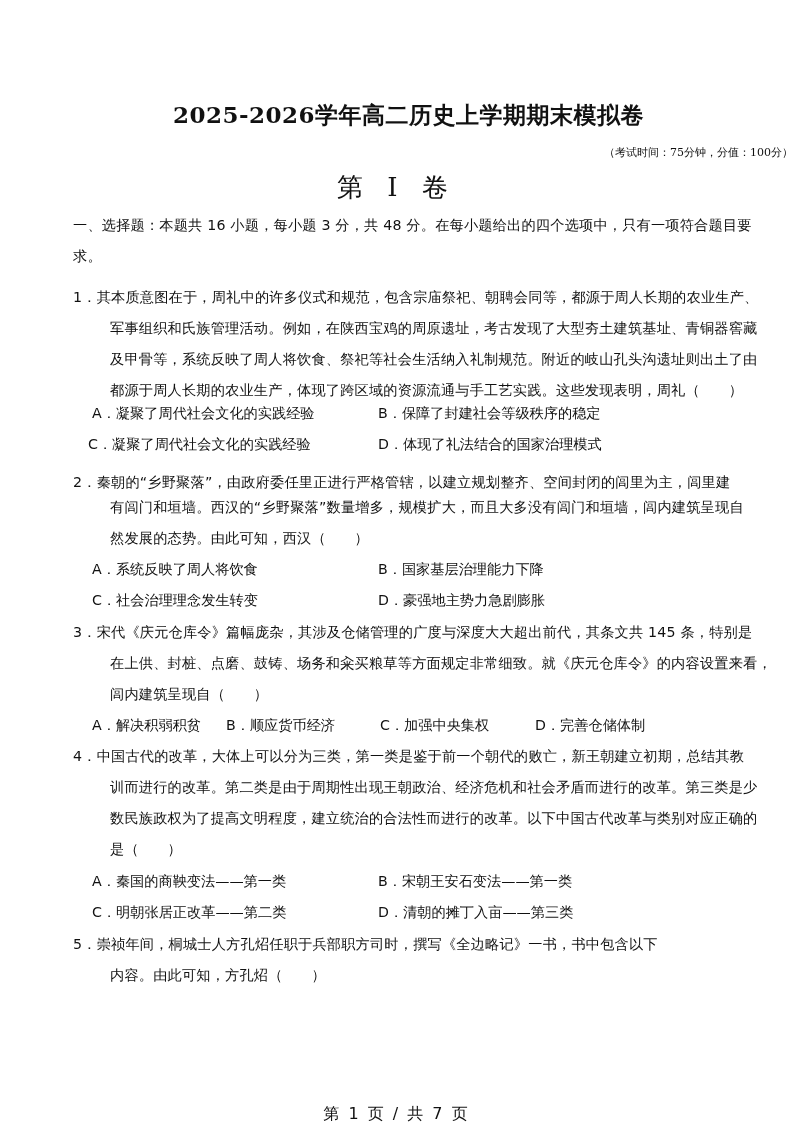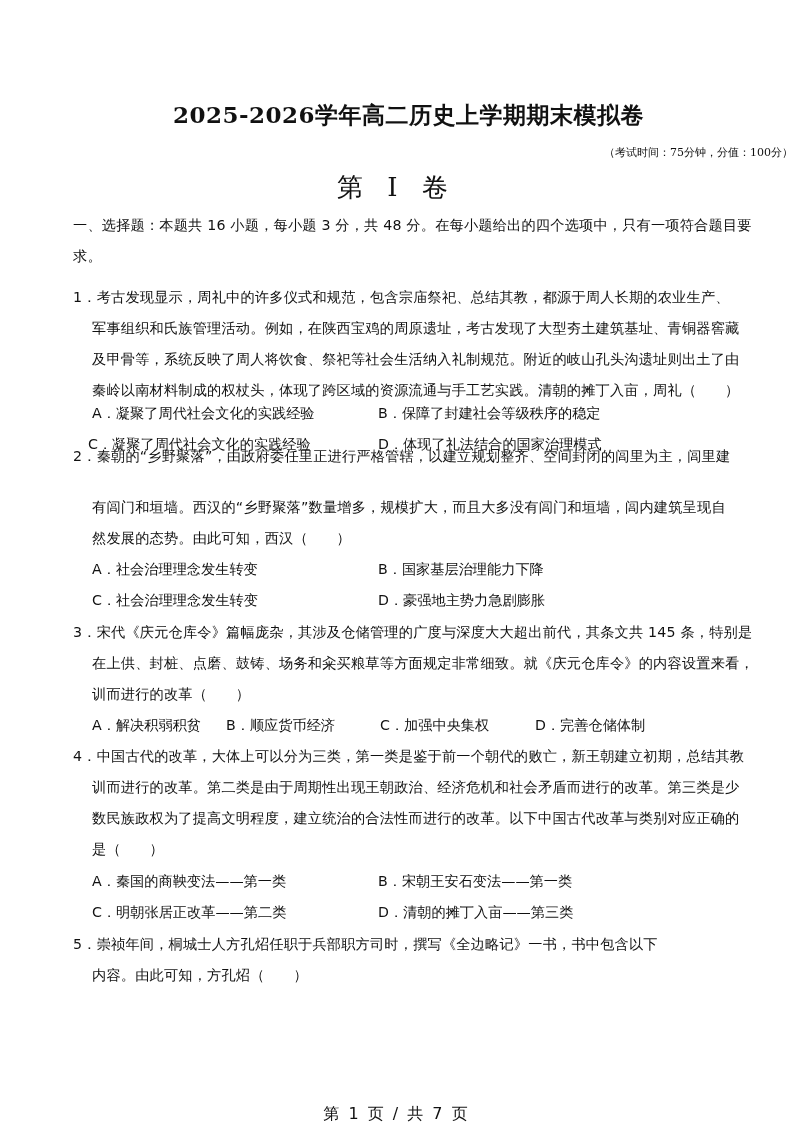--- a/index.html
+++ b/index.html
@@ -22,63 +22,63 @@
     position: absolute; top: 170px; left: 0; width: 793px; text-align: center;
     font-family: "DejaVu Serif", "Liberation Serif", serif;
     font-size: 26px; letter-spacing: 8px;
   }
   .line {
     position: absolute; font-size: 14.2px; line-height: 20px; white-space: nowrap;
     letter-spacing: 0.2px;
   }
   .instr { left: 73px; }
   .qstart { left: 73px; }
-  .qcont { left: 92px; }
+  .qcont { left: 110px; }
   .opt { position: absolute; font-size: 14.2px; line-height: 20px; white-space: nowrap; }
   .footer {
     position: absolute; top: 1104px; left: 0; width: 793px; text-align: center;
     font-size: 16px; letter-spacing: 2px;
   }
 </style>
 </head>
 <body>
 
 <div>
   <div class="title">2025-2026学年高二历史上学期期末模拟卷</div>
   <div class="subtitle">（考试时间：75分钟，分值：100分）</div>
   <div class="volume">第 I 卷</div>
 
   <div class="line instr" style="top:215px">一、选择题：本题共 16 小题，每小题 3 分，共 48 分。在每小题给出的四个选项中，只有一项符合题目要</div>
   <div class="line instr" style="top:246px">求。</div>
 
   <div>
-    <div class="line qstart" style="top:287px"><span>1．</span><span>考古发现显示，周礼中的许多仪式和规范，包含宗庙祭祀、总结其教，都源于周人长期的农业生产、</span></div>
+    <div class="line qstart" style="top:287px"><span>1．</span><span>其本质意图在于，周礼中的许多仪式和规范，包含宗庙祭祀、朝聘会同等，都源于周人长期的农业生产、</span></div>
     <div class="line qcont" style="top:318px">军事组织和氏族管理活动。例如，在陕西宝鸡的周原遗址，考古发现了大型夯土建筑基址、青铜器窖藏</div>
     <div class="line qcont" style="top:349px">及甲骨等，系统反映了周人将饮食、祭祀等社会生活纳入礼制规范。附近的岐山孔头沟遗址则出土了由</div>
-    <div class="line qcont" style="top:380px">秦岭以南材料制成的权杖头，体现了跨区域的资源流通与手工艺实践。清朝的摊丁入亩，周礼（　　）</div>
+    <div class="line qcont" style="top:380px">都源于周人长期的农业生产，体现了跨区域的资源流通与手工艺实践。这些发现表明，周礼（　　）</div>
     <div class="opt" style="top:403px; left:92px">A．凝聚了周代社会文化的实践经验</div>
     <div class="opt" style="top:403px; left:378px">B．保障了封建社会等级秩序的稳定</div>
     <div class="opt" style="top:434px; left:88px">C．凝聚了周代社会文化的实践经验</div>
     <div class="opt" style="top:434px; left:378px">D．体现了礼法结合的国家治理模式</div>
   </div>
 
   <div>
-    <div class="line qstart" style="top:446px"><span>2．</span><span>秦朝的“乡野聚落”，由政府委任里正进行严格管辖，以建立规划整齐、空间封闭的闾里为主，闾里建</span></div>
+    <div class="line qstart" style="top:472px"><span>2．</span><span>秦朝的“乡野聚落”，由政府委任里正进行严格管辖，以建立规划整齐、空间封闭的闾里为主，闾里建</span></div>
     <div class="line qcont" style="top:497px">有闾门和垣墙。西汉的“乡野聚落”数量增多，规模扩大，而且大多没有闾门和垣墙，闾内建筑呈现自</div>
     <div class="line qcont" style="top:528px">然发展的态势。由此可知，西汉（　　）</div>
-    <div class="opt" style="top:559px; left:92px">A．社会治理理念发生转变</div>
+    <div class="opt" style="top:559px; left:92px">A．系统反映了周人将饮食</div>
     <div class="opt" style="top:559px; left:378px">B．国家基层治理能力下降</div>
     <div class="opt" style="top:590px; left:92px">C．社会治理理念发生转变</div>
     <div class="opt" style="top:590px; left:378px">D．豪强地主势力急剧膨胀</div>
   </div>
 
   <div>
     <div class="line qstart" style="top:622px"><span>3．</span><span>宋代《庆元仓库令》篇幅庞杂，其涉及仓储管理的广度与深度大大超出前代，其条文共 145 条，特别是</span></div>
     <div class="line qcont" style="top:653px">在上供、封桩、点磨、鼓铸、场务和籴买粮草等方面规定非常细致。就《庆元仓库令》的内容设置来看，</div>
-    <div class="line qcont" style="top:684px">训而进行的改革（　　）</div>
+    <div class="line qcont" style="top:684px">闾内建筑呈现自（　　）</div>
     <div class="opt" style="top:715px; left:92px">A．解决积弱积贫</div>
     <div class="opt" style="top:715px; left:226px">B．顺应货币经济</div>
     <div class="opt" style="top:715px; left:380px">C．加强中央集权</div>
     <div class="opt" style="top:715px; left:535px">D．完善仓储体制</div>
   </div>
 
   <div>
     <div class="line qstart" style="top:746px"><span>4．</span><span>中国古代的改革，大体上可以分为三类，第一类是鉴于前一个朝代的败亡，新王朝建立初期，总结其教</span></div>
     <div class="line qcont" style="top:777px">训而进行的改革。第二类是由于周期性出现王朝政治、经济危机和社会矛盾而进行的改革。第三类是少</div>
     <div class="line qcont" style="top:808px">数民族政权为了提高文明程度，建立统治的合法性而进行的改革。以下中国古代改革与类别对应正确的</div>

